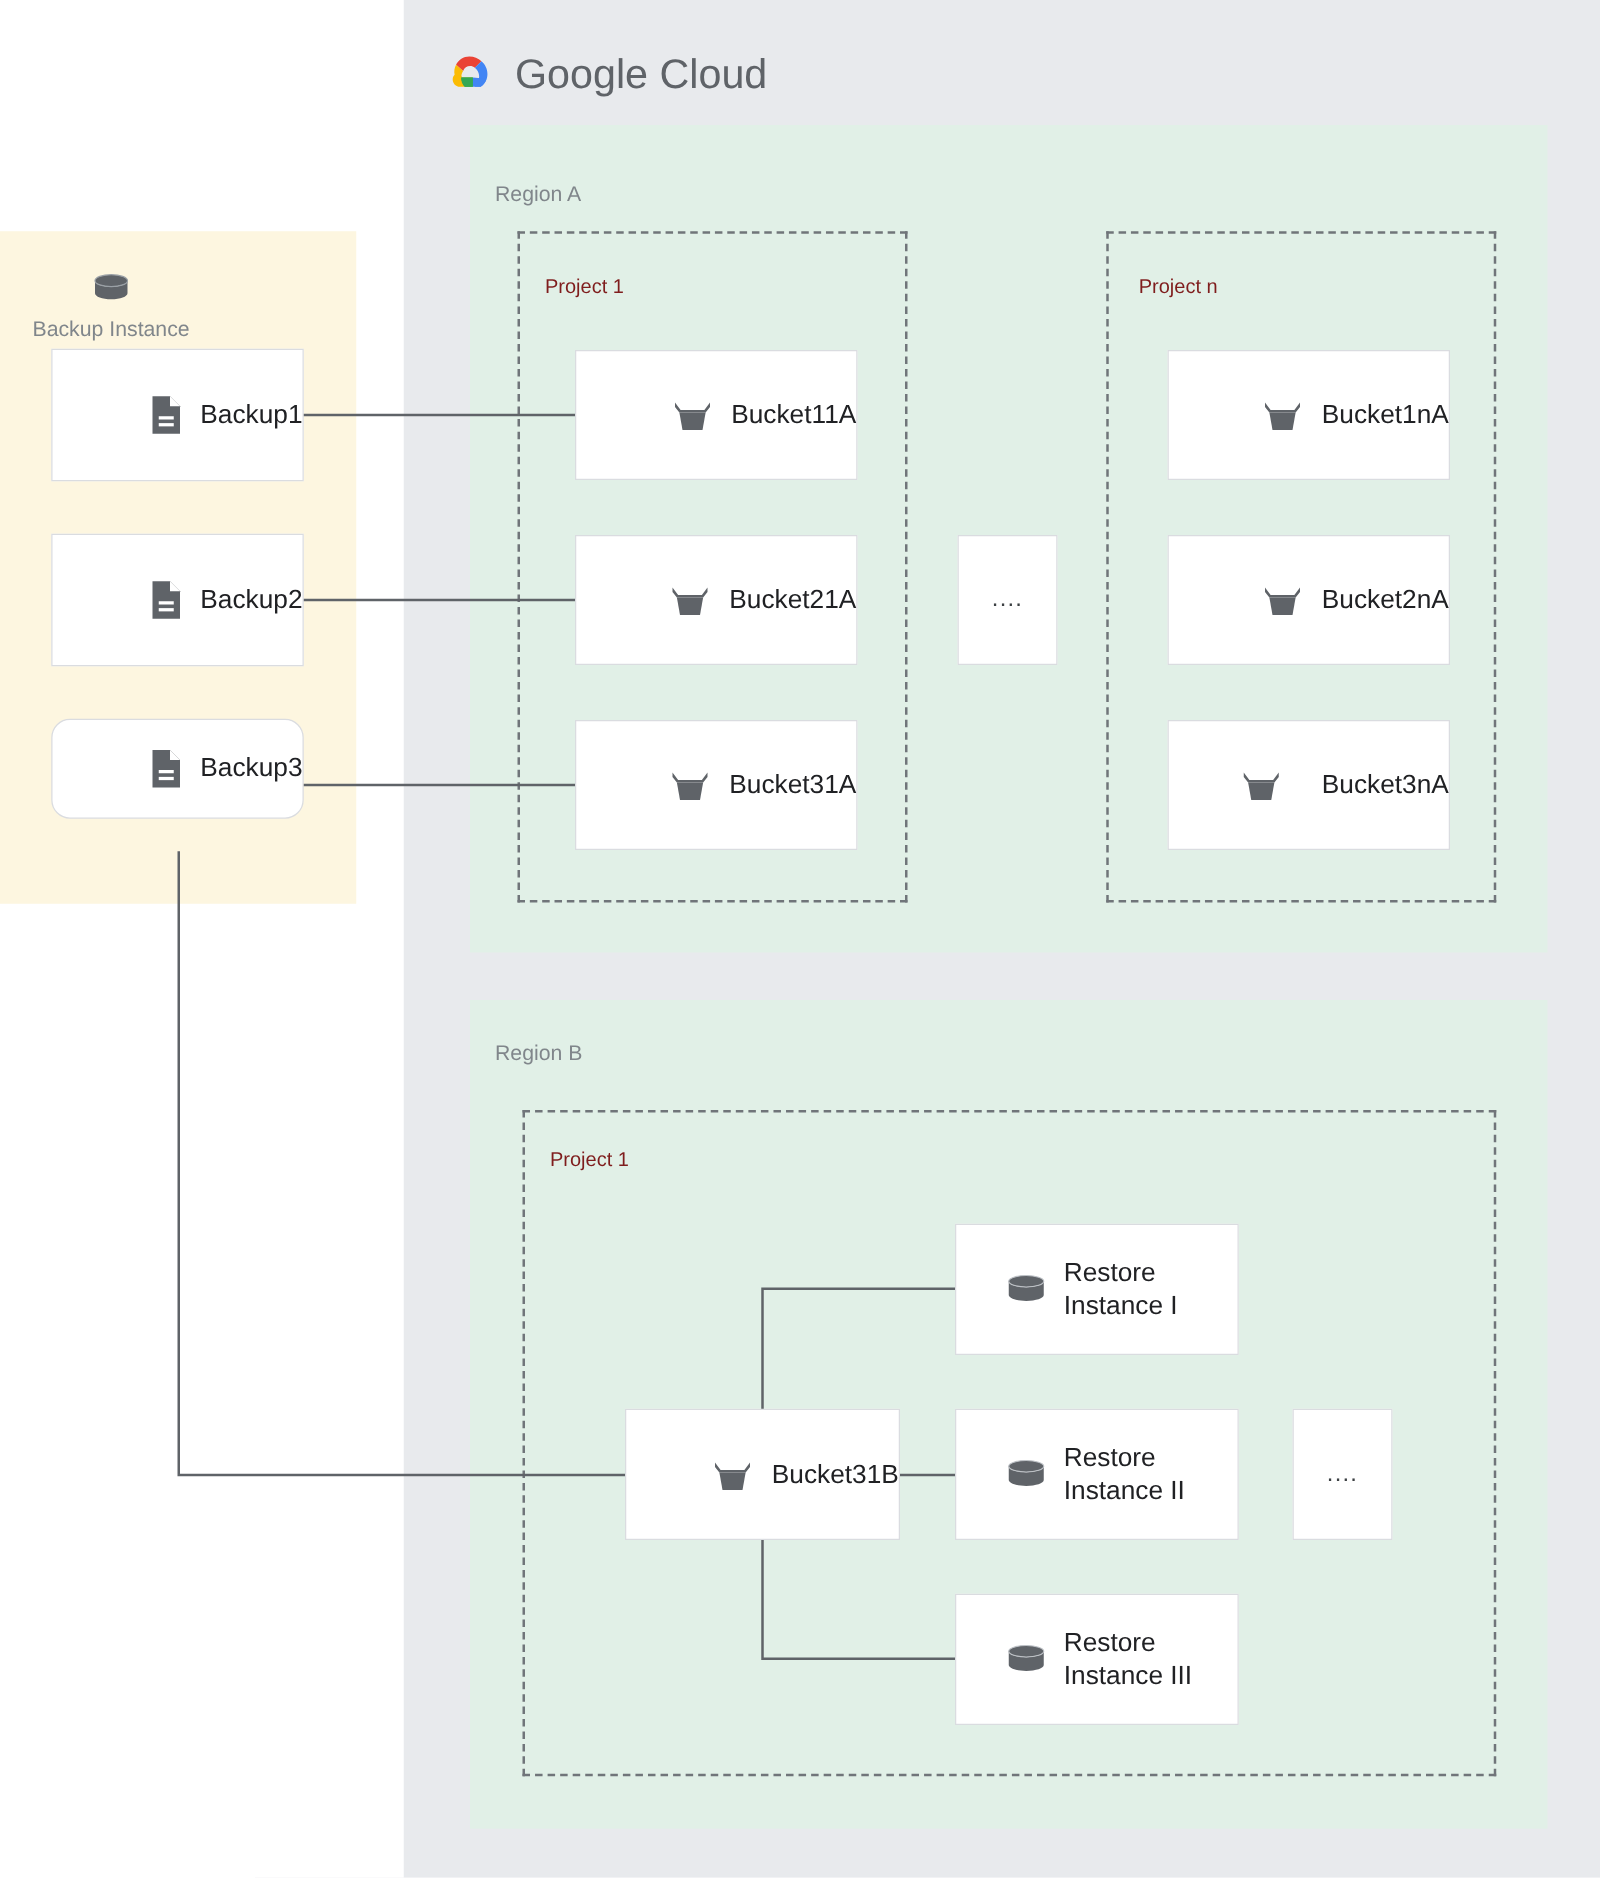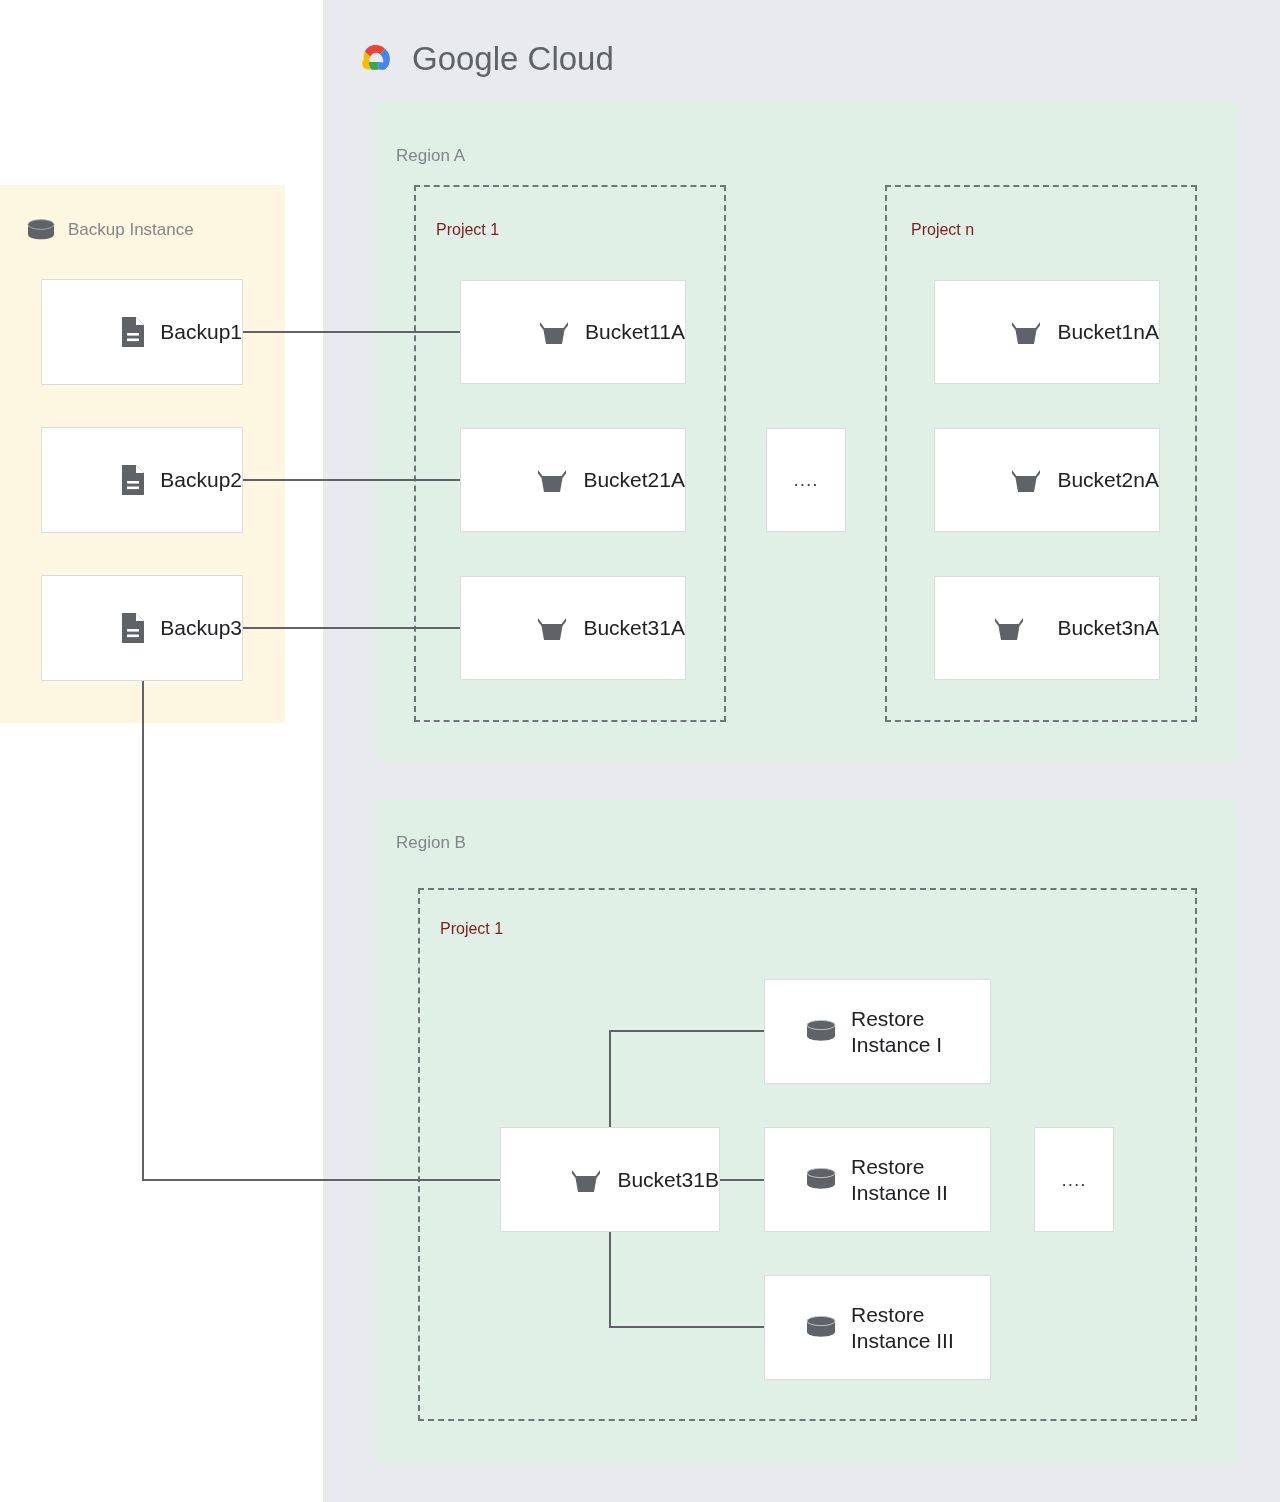--- a/index.html
+++ b/index.html
@@ -136,21 +136,21 @@
       <path d="M16.7 34.9 L27.5 34.9 L27.5 27.1 L17.9 27.1 C17.9 30.0 18.9 32.8 20.7 34.9 Z" fill="#34a853"></path>
       <path d="M20.7 34.9 L27.5 34.9 L27.5 27.1 L17.6 27.1 C17.6 30.2 18.7 33.0 20.7 34.9 Z" fill="#34a853"></path>
       <path d="M34.6 13.6 L29.1 19 C31.3 20.7 32.7 23.3 32.7 26.3 C32.7 29.3 31.3 31.9 29.1 33.6 L29.1 34.9 L33.9 34.9 C37.4 32.6 39.6 28.7 39.6 24.2 C39.6 20.0 37.7 16.2 34.6 13.6 Z" fill="#4285f4"></path>
       <path d="M27.5 27.1 L27.5 34.9 L33.9 34.9 C36.3 33.3 38.0 30.9 38.7 28.1 L27.5 27.1 Z" fill="#4285f4"></path>
       <path d="M24.6 9.8 C18.0 9.8 12.6 15.2 12.6 21.8 C12.6 22.8 12.7 23.8 13.0 24.7 L19.6 19.0 C20.6 16.0 23.4 13.9 26.7 13.9 C28.2 13.9 29.6 14.3 30.8 15.1 L35.4 10.7 C32.4 8.3 28.6 9.8 24.6 9.8 Z" fill="none"></path>
     </svg>
   </span>
   <span class="gcp-wordmark"><span class="w-bold">Google</span> <span class="w-light">Cloud</span></span>
 </div>
 
-<div style="position:absolute; left:26px; top:218px; display:flex; align-items:center; gap:12px;">
+<div style="position:absolute; left:26px; top:218px; display:flex; align-items:center; gap:12px;flex-direction:column;">
   <span>
     <svg class="icon" width="30" height="24" viewBox="0 0 30 24">
       <ellipse cx="15" cy="6.5" rx="13" ry="4.8" fill="#5f6368"></ellipse>
       <path d="M2 6.5 L2 16.5 C2 19.2 7.8 21.3 15 21.3 C22.2 21.3 28 19.2 28 16.5 L28 6.5 C28 9.2 22.2 11.3 15 11.3 C7.8 11.3 2 9.2 2 6.5 Z" fill="#5f6368"></path>
       <ellipse cx="15" cy="6.5" rx="13" ry="4.8" fill="none" stroke="#9aa0a6" stroke-width="0.9"></ellipse>
     </svg>
   </span>
   <span class="region-label" style="position:static;">Backup Instance</span>
 </div>
 
@@ -171,21 +171,21 @@
     <svg class="icon" width="26" height="32" viewBox="0 0 26 32">
       <path d="M2 1 L16 1 L24 9 L24 31 L2 31 Z" fill="#5f6368"></path>
       <path d="M16 1 L16 9 L24 9 Z" fill="#ffffff"></path>
       <rect x="7" y="17" width="12" height="2.6" fill="#ffffff"></rect>
       <rect x="7" y="22.5" width="12" height="2.6" fill="#ffffff"></rect>
     </svg>
   </span>
   <span class="label">Backup2</span>
 </div>
 
-<div class="card" style="left:41px; top:575px; width:202px; height:106px;">
+<div class="card" style="left:41px; top:575px; width:202px; height:80px;border-radius:15px;">
   <span>
     <svg class="icon" width="26" height="32" viewBox="0 0 26 32">
       <path d="M2 1 L16 1 L24 9 L24 31 L2 31 Z" fill="#5f6368"></path>
       <path d="M16 1 L16 9 L24 9 Z" fill="#ffffff"></path>
       <rect x="7" y="17" width="12" height="2.6" fill="#ffffff"></rect>
       <rect x="7" y="22.5" width="12" height="2.6" fill="#ffffff"></rect>
     </svg>
   </span>
   <span class="label">Backup3</span>
 </div>

